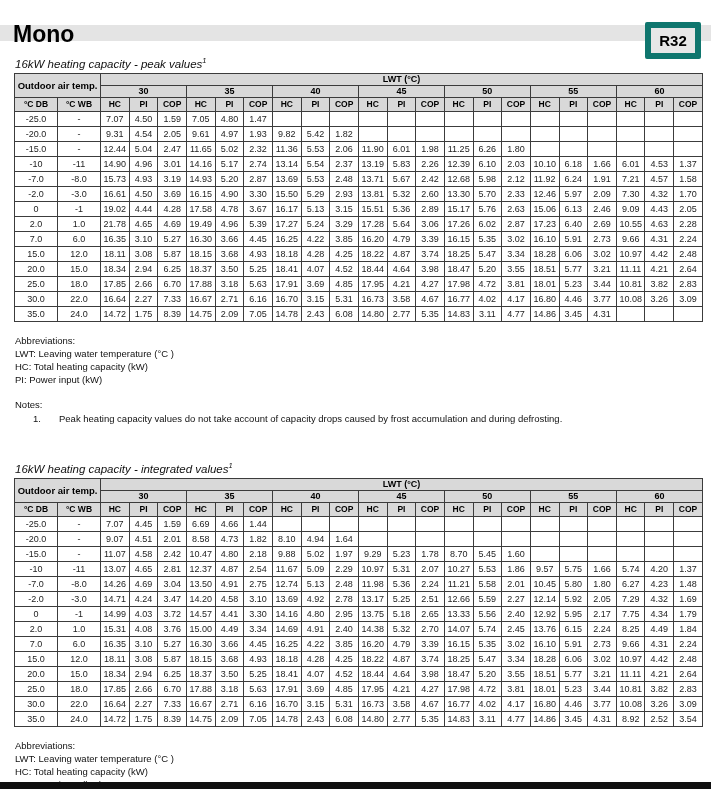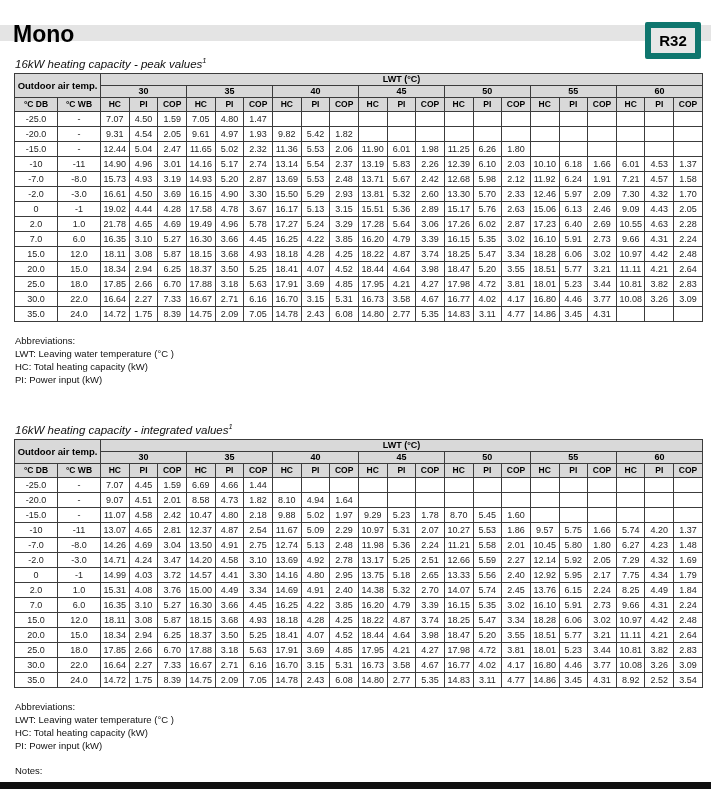--- a/index.html
+++ b/index.html
@@ -309,21 +309,21 @@
           <td>2.05</td>
         </tr>
         <tr>
           <td>2.0</td>
           <td>1.0</td>
           <td>21.78</td>
           <td>4.65</td>
           <td>4.69</td>
           <td>19.49</td>
           <td>4.96</td>
-          <td>5.78</td>
+          <td>5.39</td>
           <td>17.27</td>
           <td>5.24</td>
           <td>3.29</td>
           <td>17.28</td>
           <td>5.64</td>
           <td>3.06</td>
           <td>17.26</td>
           <td>6.02</td>
           <td>2.87</td>
           <td>17.23</td>
@@ -485,20 +485,27 @@
         </tr>
       </tbody>
     </table>
 
   <div class="abbr">
     <div>Abbreviations:</div>
     <div>LWT: Leaving water temperature (°C )</div>
     <div>HC: Total heating capacity (kW)</div>
     <div>PI: Power input (kW)</div>
   </div>
+  <div class="notes">
+    <div>Notes:</div>
+    <div class="noteline">
+      <span class="num">1.</span>
+      <span>Peak heating capacity values do not take account of capacity drops caused by frost accumulation and during defrosting.</span>
+    </div>
+  </div>
 
   <div class="spacer2"></div>
 
   <div class="caption">
     <span>16kW heating capacity - integrated values</span><sup>1</sup>
   </div>
   <table class="cap">
       <colgroup>
         <col style="width: 43px;">
         <col style="width: 43px;">

